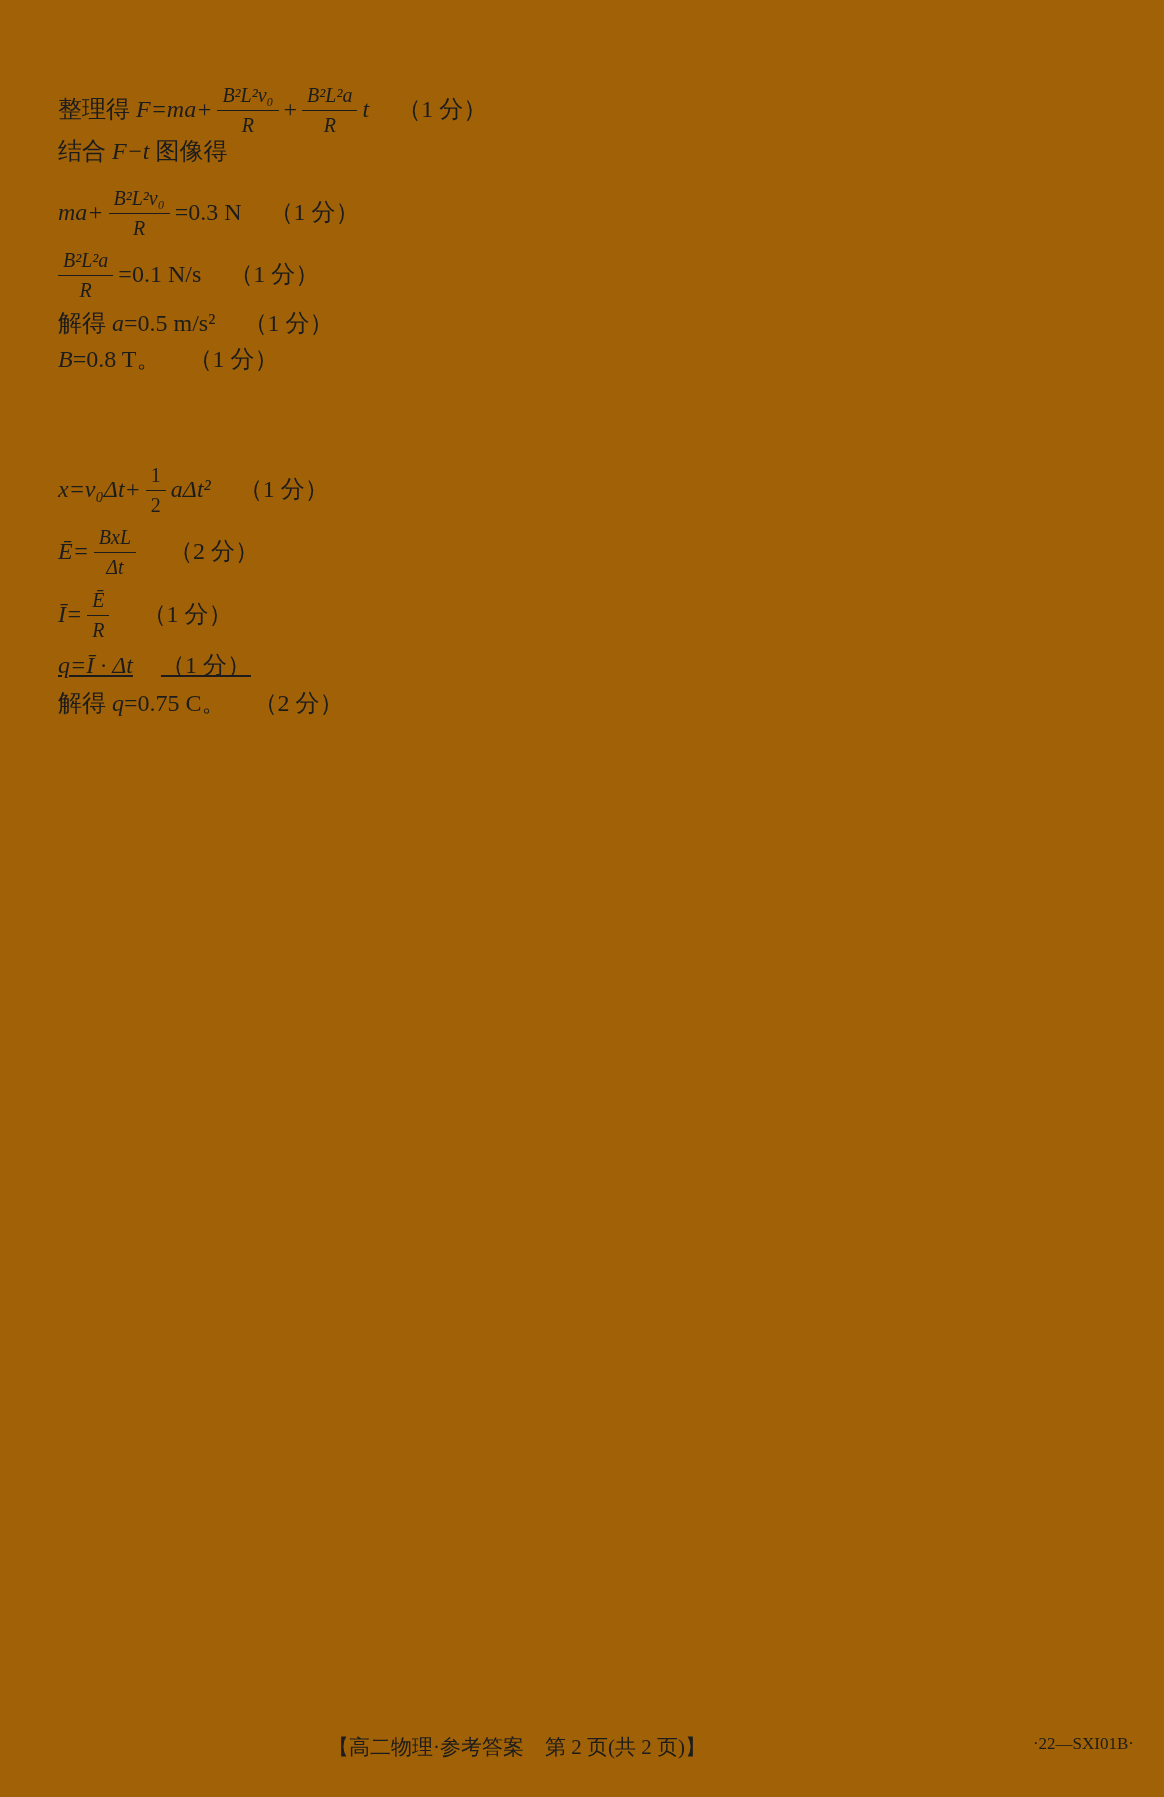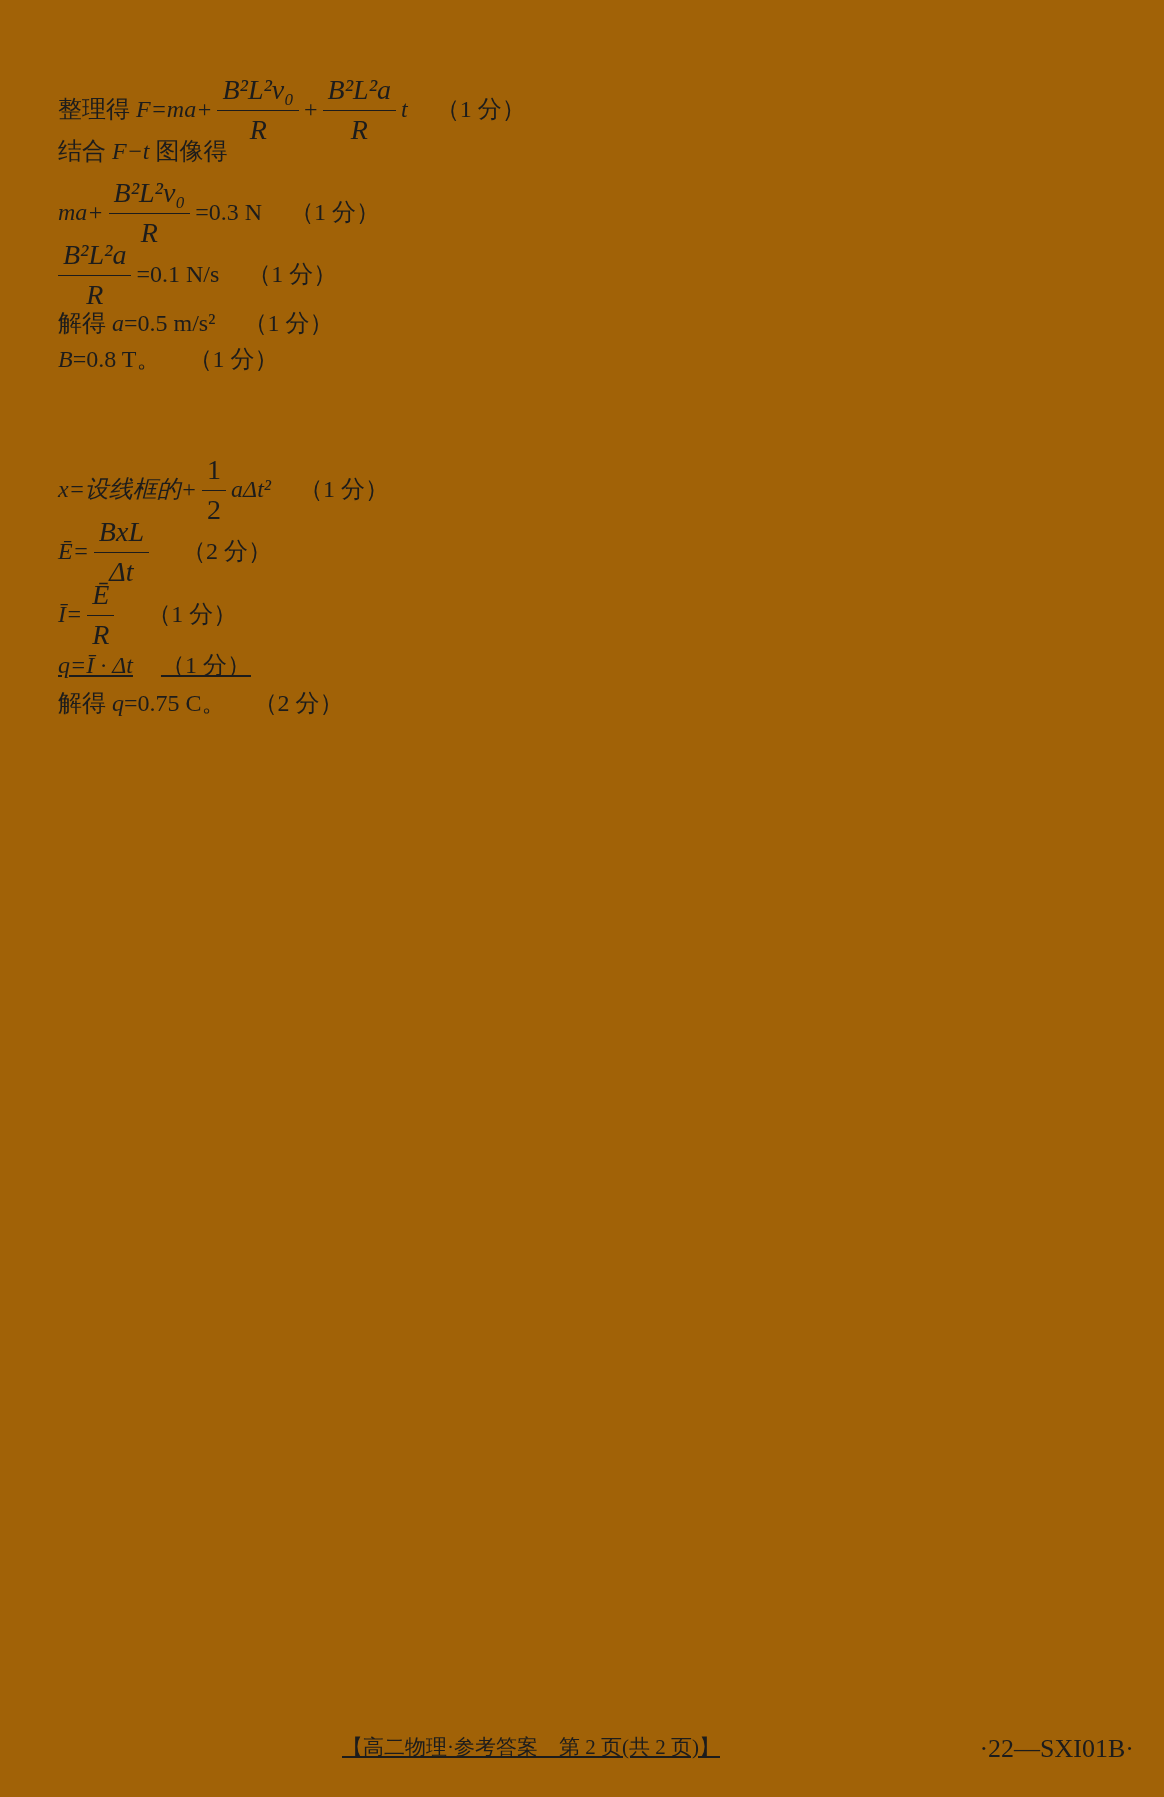--- a/index.html
+++ b/index.html
@@ -38,21 +38,21 @@
   .up {
     font-style: normal;
   }
   .frac {
     display: inline-flex;
     flex-direction: column;
     align-items: center;
     text-align: center;
     vertical-align: middle;
     margin: 0 5px;
-    font-size: 28px;
+    font-size: 20px;
     line-height: 1.15;
     font-style: italic;
   }
   .frac .num {
     padding: 0 5px 3px;
     border-bottom: 1.6px solid #1c1c1c;
   }
   .frac .den {
     padding-top: 3px;
   }
@@ -68,30 +68,29 @@
     top: 383px;
     width: 1052px;
     font-size: 24px;
     line-height: 40px;
     text-align: justify;
   }
   .para .math { font-style: italic; }
   .footer-left {
     position: absolute;
     top: 1733px;
-    left: 342px;
+    left: 328px;
     font-size: 21px;
     white-space: pre;
-    text-decoration: underline;
   }
   .footer-right {
     position: absolute;
     top: 1734px;
     right: 30px;
-    font-size: 26px;
+    font-size: 17px;
     white-space: pre;
   }
 </style>
 </head>
 <body>
 
 <div class="page">
 
   <div class="line" style="top:80px;height:60px;">
     <span class="cjk">整理得 </span><span class="math">F=ma+</span><span class="frac"><span class="num">B²L²v₀</span><span class="den">R</span></span><span class="math up">+</span><span class="frac"><span class="num">B²L²a</span><span class="den">R</span></span><span class="math">t</span><span class="score cjk">（1 分）</span>
@@ -112,21 +111,21 @@
   <div class="line" style="top:310px;height:28px;">
     <span class="cjk">解得 </span><span class="math">a</span><span class="math up">=0.5 m/s²</span><span class="score cjk">（1 分）</span>
   </div>
 
   <div class="line" style="top:346px;height:28px;">
     <span class="math">B</span><span class="math up">=0.8 T。</span><span class="score cjk">（1 分）</span>
   </div>
 
 
   <div class="line" style="top:462px;height:56px;">
-    <span class="math">x=设线框的+</span><span class="frac up"><span class="num">1</span><span class="den">2</span></span><span class="math">aΔt²</span><span class="score cjk">（1 分）</span>
+    <span class="math">x=v₀Δt+</span><span class="frac up"><span class="num">1</span><span class="den">2</span></span><span class="math">aΔt²</span><span class="score cjk">（1 分）</span>
   </div>
 
   <div class="line" style="top:524px;height:56px;">
     <span class="math">Ē=</span><span class="frac"><span class="num">BxL</span><span class="den">Δt</span></span><span class="score cjk">（2 分）</span>
   </div>
 
   <div class="line" style="top:586px;height:58px;">
     <span class="math">Ī=</span><span class="frac"><span class="num">Ē</span><span class="den">R</span></span><span class="score cjk">（1 分）</span>
   </div>
 

